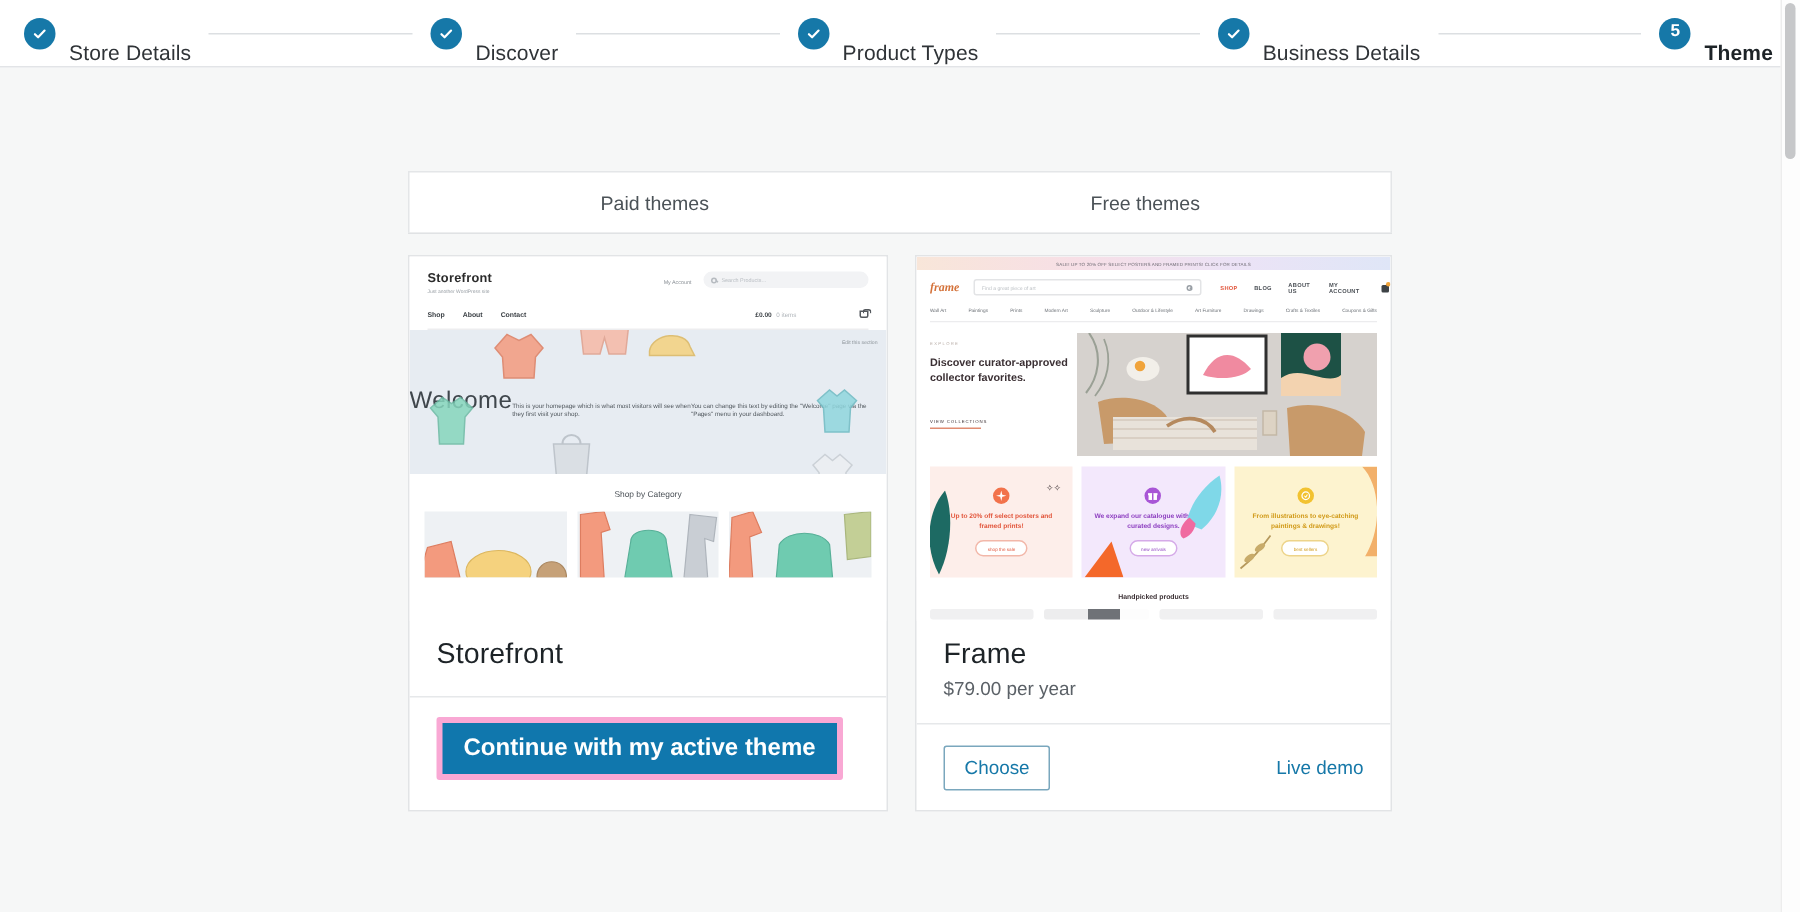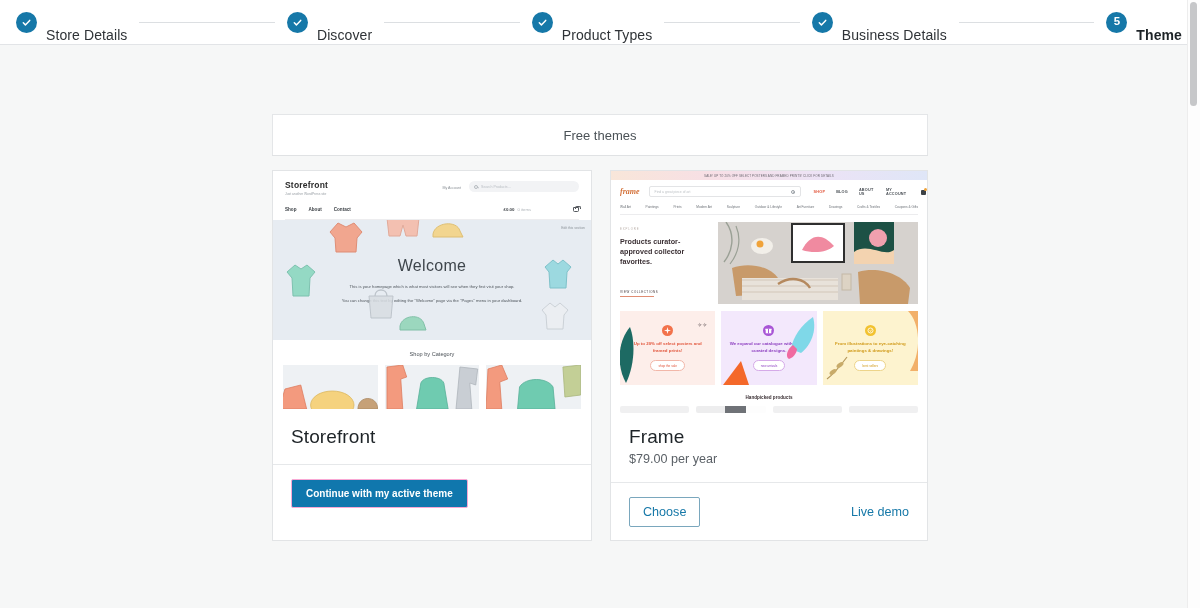--- a/index.html
+++ b/index.html
@@ -113,22 +113,22 @@
     border-top: 1px solid #e6e8ea;
     padding: 13px 18px;
     display: flex;
     align-items: center;
     justify-content: space-between;
     min-height: 58px;
   }
   .btn-primary {
     background: #1077ad;
     color: #fff;
-    border: 1px solid #f9a8d4;
-    font-size: 10px;
+    border: 4px solid #f9a8d4;
+    font-size: 16px;
     font-weight: 700;
     padding: 8px 14px;
     border-radius: 2px;
     cursor: pointer;
     font-family: inherit;
   }
   .btn-outline {
     background: #fff;
     color: #1678a8;
     border: 1px solid #7aa7bd;
@@ -173,25 +173,25 @@
   .sf-basket {
     width: 6px; height: 5px; border: 1px solid #55595e; border-radius: 0 0 1.5px 1.5px;
     position: relative;
   }
   .sf-basket::before {
     content:""; position:absolute; top:-2.4px; left:1px; width:3.6px; height:2.4px;
     border:1px solid #55595e; border-bottom:none; border-radius: 2px 2px 0 0;
   }
 
   .sf-hero {
-    height: 120px;
+    height: 96px;
     background: #e7ecf2;
     position: relative;
     overflow: hidden;
-    display: flex; flex-direction: column; align-items: center; justify-content: center;
+    display: flex; flex-direction: row; align-items: center; justify-content: center;
   }
   .sf-hero h3 { font-size: 16px; font-weight: 300; color: #3f464c; letter-spacing: .3px; }
   .sf-hero p { font-size: 4.2px; color: #4e555b; margin-top: 9px; }
   .sf-hero p.second { margin-top: 9px; }
   .sf-edit { position: absolute; top: 6px; right: 6px; font-size: 3.4px; color: #8d949a; }
   .blob { position: absolute; opacity: .85; }
 
   .sf-cats { padding: 11px 10px 0; background: #fff; }
   .sf-cats-title { text-align: center; font-size: 5.6px; color: #4a5056; }
   .sf-tiles { display: flex; gap: 7px; margin-top: 8px; }
@@ -320,20 +320,23 @@
     <span class="step-badge">5</span>
     <span class="step-label">Theme</span>
   </div>
 </div>
 
 <div class="content">
 
 
   <div class="tabs-wrap">
     <div class="tab">
+      <span>Paid themes</span>
+    </div>
+    <div class="tab">
       <span>Free themes</span>
     </div>
   </div>
   <div class="tabs-rule"></div>
 
   <div class="grid">
 
     <div class="card">
       <div class="preview">
 
@@ -467,21 +470,21 @@
             <span>Art Furniture</span>
             <span>Drawings</span>
             <span>Crafts &amp; Textiles</span>
             <span>Coupons &amp; Gifts</span>
           </div>
         </div>
 
         <div class="fr-hero">
           <div class="fr-hero-left">
             <div class="fr-kicker">EXPLORE</div>
-            <div class="fr-heroh">Products curator-approved collector favorites.</div>
+            <div class="fr-heroh">Discover curator-approved collector favorites.</div>
             <div class="fr-cta">VIEW COLLECTIONS</div>
             <div class="fr-cta-ul"></div>
           </div>
           <div class="fr-hero-right">
             <svg width="100%" height="100%" viewBox="0 0 200 82" preserveAspectRatio="none">
               <rect x="0" y="0" width="200" height="82" fill="#d6d2ce"></rect>
               <rect x="74" y="2" width="52" height="38" fill="#fff" stroke="#2f2f2f" stroke-width="2"></rect>
               <path d="M84 28 C92 12 104 10 116 24 C110 30 96 32 84 28 Z" fill="#f08aa0"></path>
               <rect x="136" y="0" width="40" height="42" fill="#1d5145"></rect>
               <circle cx="160" cy="16" r="9" fill="#f0a0ae"></circle>

